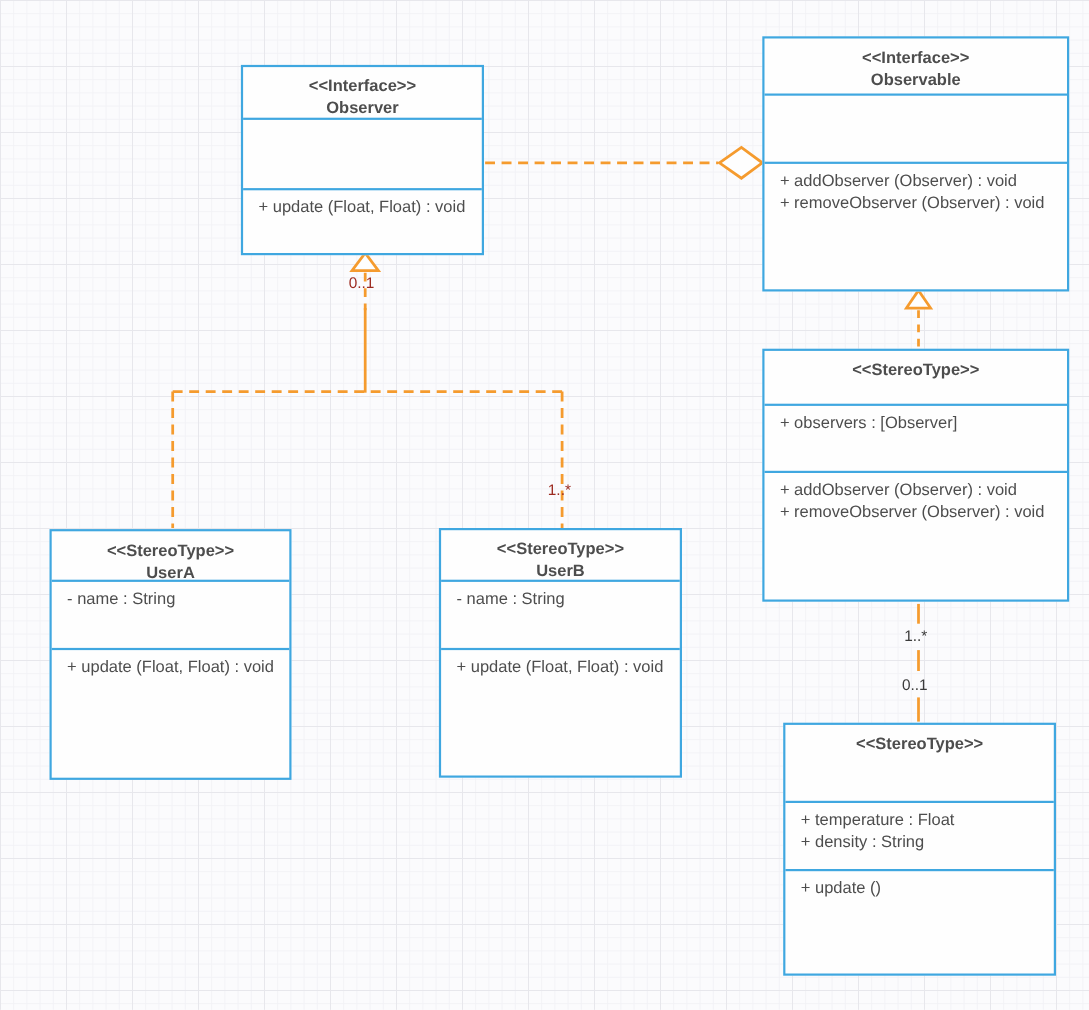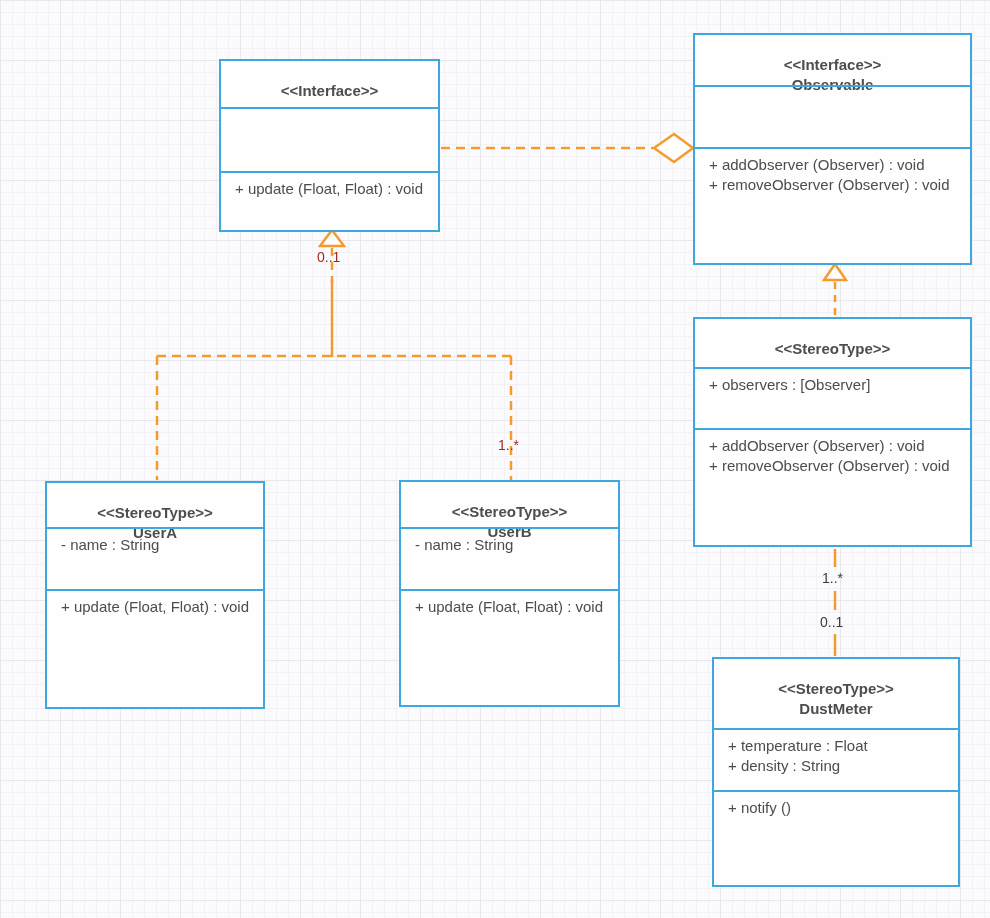--- a/index.html
+++ b/index.html
@@ -33,21 +33,21 @@
     box-sizing:border-box;
     background:var(--box-fill);
     border:2px solid var(--box-border);
     display:flex;flex-direction:column;
     color:var(--text);
     font-size:15px;line-height:20px;
   }
   .uml-class .hdr{
     box-sizing:border-box;
     text-align:center;font-weight:bold;
-    padding-top:20px;flex:none;
+    padding-top:8px;flex:none;
   }
   .uml-class .sec{
     box-sizing:border-box;
     border-top:2px solid var(--box-border);
     padding:6px 14px;flex:none;
     white-space:nowrap;
   }
   .uml-class .sec.methods{flex:1 1 auto;}
   .mult{
     position:absolute;z-index:3;
@@ -86,20 +86,21 @@
     <g>
       <line class="c-line" x1="835" y1="549" x2="835" y2="567"></line>
       <line class="c-line" x1="835" y1="591" x2="835" y2="610"></line>
       <line class="c-line" x1="835" y1="634" x2="835" y2="656"></line>
     </g>
   </svg>
 
   <div class="uml-class" style="left:219px;top:59px;width:221px;height:173px;">
     <div class="hdr" style="height:46px;">
       <div>&lt;&lt;Interface&gt;&gt;</div>
+      <div>Observer</div>
     </div>
     <div class="sec attrs" style="height:64px;"></div>
     <div class="sec methods">
       <div>+ update (Float, Float) : void</div>
     </div>
   </div>
 
   <div class="uml-class" style="left:693px;top:33px;width:279px;height:232px;">
     <div class="hdr" style="height:50px;">
       <div>&lt;&lt;Interface&gt;&gt;</div>
@@ -147,28 +148,27 @@
       <div>- name : String</div>
     </div>
     <div class="sec methods">
       <div>+ update (Float, Float) : void</div>
     </div>
   </div>
 
   <div class="uml-class" style="left:712px;top:657px;width:248px;height:230px;">
     <div class="hdr" style="height:49px;">
       <div>&lt;&lt;StereoType&gt;&gt;</div>
-      <div>DustMeter</div>
     </div>
     <div class="sec attrs" style="height:62px;margin-top:20px;">
       <div>+ temperature : Float</div>
       <div>+ density : String</div>
     </div>
     <div class="sec methods">
-      <div>+ notify ()</div>
+      <div>+ update ()</div>
     </div>
   </div>
 
   <span class="mult red" style="left:317px;top:249px;">0..1</span>
   <span class="mult red" style="left:498px;top:437px;">1..*</span>
   <span class="mult dark" style="left:822px;top:570px;">1..*</span>
   <span class="mult dark" style="left:820px;top:614px;">0..1</span>
 
 </div>
 

